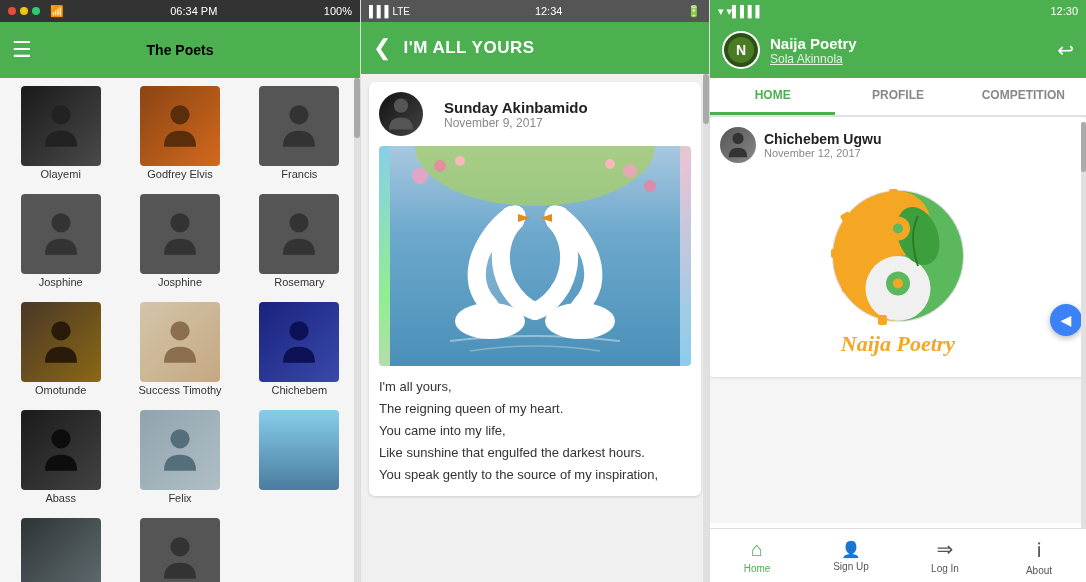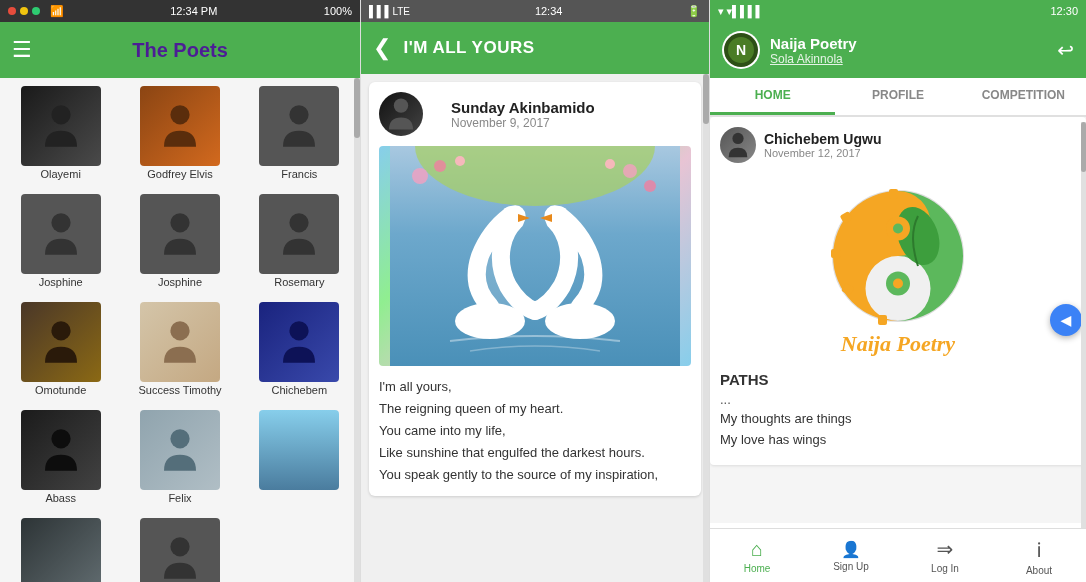--- a/index.html
+++ b/index.html
@@ -24,22 +24,22 @@
     }
     .panel1-header {
       background: #4caf50;
       height: 56px;
       display: flex;
       align-items: center;
       padding: 0 12px;
       position: relative;
     }
     .panel1-header-title {
-      color: #4c1d95;
-      font-size: 20px;
+      color: #000000;
+      font-size: 14px;
       font-weight: bold;
       position: absolute;
       left: 50%;
       transform: translateX(-50%);
     }
     .hamburger-icon {
       color: white;
       font-size: 22px;
       cursor: pointer;
     }
@@ -141,21 +141,21 @@
     }
     .poem-card {
       background: white;
       border-radius: 6px;
       padding: 10px;
       box-shadow: 0 1px 3px rgba(0,0,0,0.15);
     }
     .poem-author-row {
       display: flex;
       align-items: center;
-      gap: 28px;
+      gap: 21px;
       margin-bottom: 10px;
     }
     .poem-author-avatar {
       width: 44px;
       height: 44px;
       border-radius: 50%;
       overflow: hidden;
       background: #333;
       flex-shrink: 0;
     }
@@ -400,21 +400,21 @@
 
 <div class="panel panel1">
 
   <div class="statusbar1">
     <div style="display:flex;gap:4px;align-items:center;">
       <span style="width:8px;height:8px;border-radius:50%;background:#e74c3c;display:inline-block;"></span>
       <span style="width:8px;height:8px;border-radius:50%;background:#f1c40f;display:inline-block;"></span>
       <span style="width:8px;height:8px;border-radius:50%;background:#2ecc71;display:inline-block;"></span>
       <span style="margin-left:6px;">📶</span>
     </div>
-    <span>12:34 PM</span>
+    <span>06:34 PM</span>
     <span>100%</span>
   </div>
 
   <div class="panel1-header">
     <span class="hamburger-icon">☰</span>
     <span class="panel1-header-title">The Poets</span>
   </div>
 
   <div class="poets-grid">
 
@@ -704,26 +704,20 @@
             <path d="M95 35 Q85 55 95 85" stroke="#2d7a2d" stroke-width="2" fill="none"></path>
 
             <circle cx="75" cy="47.5" r="12" fill="#f5a623"></circle>
             <circle cx="75" cy="102.5" r="12" fill="#5cb85c"></circle>
             <circle cx="75" cy="47.5" r="5" fill="#5cb85c"></circle>
             <circle cx="75" cy="102.5" r="5" fill="#f5a623"></circle>
           </svg>
           <div class="naija-text-logo" style="font-size:22px;color:#f5a623;font-style:italic;font-weight:bold;font-family:Georgia,serif;">Naija Poetry</div>
         </div>
 
-        <div class="paths-section">
-          <div class="paths-title">PATHS</div>
-          <div class="paths-dots">...</div>
-          <div class="paths-line">My thoughts are things</div>
-          <div class="paths-line">My love has wings</div>
-        </div>
       </div>
 
       <div style="position:absolute;right:4px;top:50%;transform:translateY(-50%);width:32px;height:32px;background:#3b82f6;border-radius:50%;display:flex;align-items:center;justify-content:center;color:white;cursor:pointer;font-size:14px;box-shadow:0 2px 6px rgba(0,0,0,0.3);">
         ◀
       </div>
     </div>
 
     <div style="position:absolute;right:0;top:122px;width:5px;height:calc(100% - 122px - 54px);background:#e0e0e0;">
       <div style="width:5px;height:50px;background:#aaa;border-radius:3px;position:absolute;top:0;"></div>
     </div>

